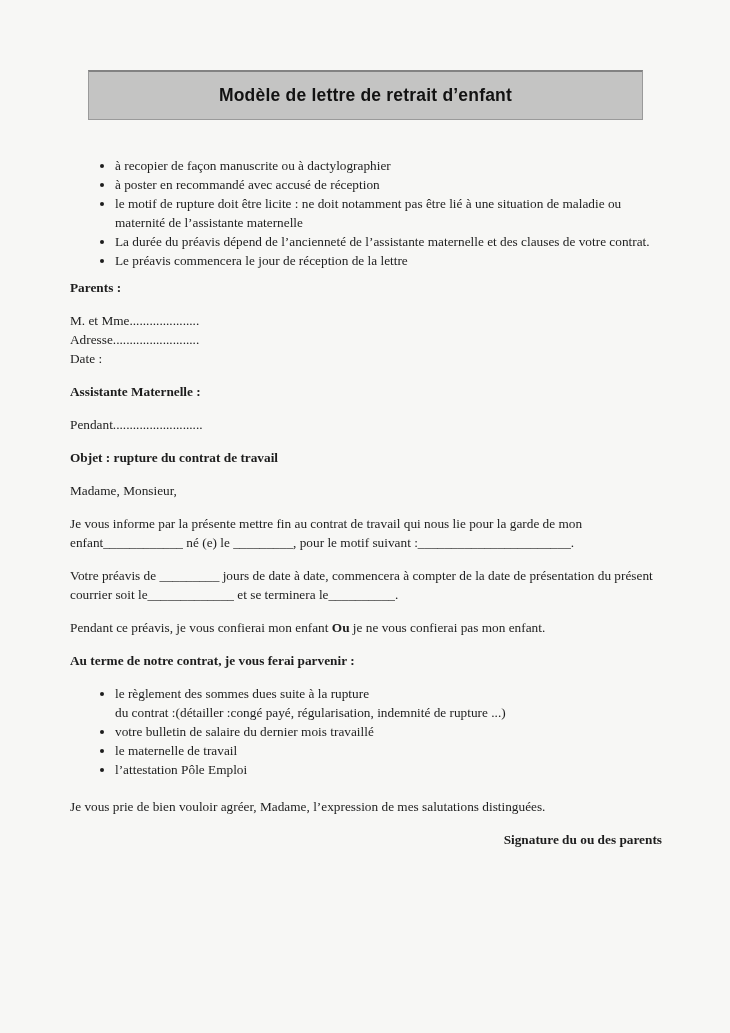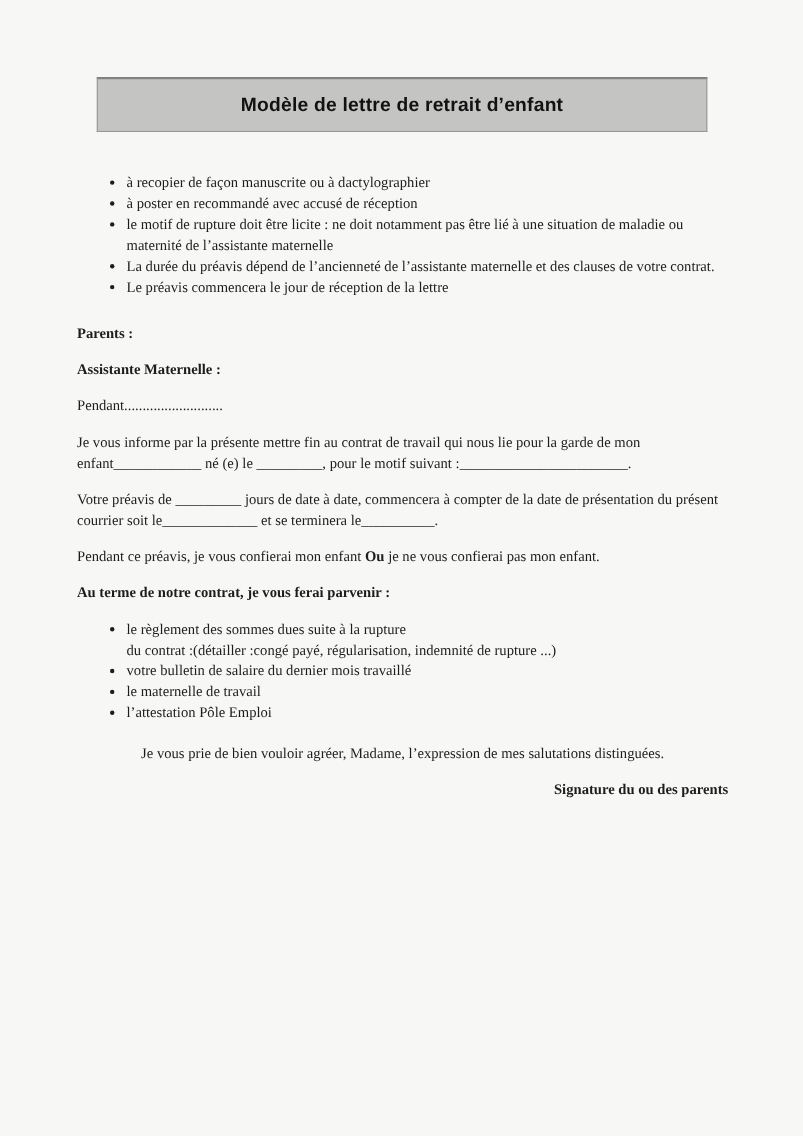--- a/index.html
+++ b/index.html
@@ -45,32 +45,32 @@
     top: 156px;
     width: 592px;
   }
   .content p, .content ul, .content .block {
     margin: 0 0 14px 0;
     padding: 0;
   }
   ul.bullets {
     list-style: disc;
     padding-left: 45px;
-    margin-bottom: 23px;
+    margin-bottom: 8px;
   }
   ul.bullets li {
     margin: 0;
     padding: 0;
   }
   .h {
     font-weight: bold;
   }
   .para-preavis { margin-bottom: 17px; }
   ul.terme-list { margin-bottom: 18px; margin-top: 12px; }
-  .closing { margin-bottom: 26px; text-align: center; }
+  .closing { margin-bottom: 26px; }
   .signature {
     text-align: right;
     font-weight: bold;
     margin: 0;
   }
   b { font-weight: bold; }
 </style>
 </head>
 <body>
 
@@ -85,28 +85,35 @@
     <ul class="bullets">
       <li>à recopier de façon manuscrite ou à dactylographier</li>
       <li>à poster en recommandé avec accusé de réception</li>
       <li>le motif de rupture doit être licite : ne doit notamment pas être lié à une situation de maladie ou maternité de l’assistante maternelle</li>
       <li>La durée du préavis dépend de l’ancienneté de l’assistante maternelle et des clauses de votre contrat.</li>
       <li>Le préavis commencera le jour de réception de la lettre</li>
     </ul>
 
     <p class="h">Parents :</p>
 
+    <div class="block">
+      <div>M. et Mme.....................</div>
+      <div>Adresse..........................</div>
+      <div>Date :</div>
+    </div>
 
     <p class="h">Assistante Maternelle :</p>
 
     <div class="block">
       <div>Pendant...........................</div>
     </div>
 
+    <p class="h">Objet : rupture du contrat de travail</p>
 
+    <p>Madame, Monsieur,</p>
 
     <p>Je vous informe par la présente mettre fin au contrat de travail qui nous lie pour la garde de mon enfant____________ né (e) le _________, pour le motif suivant :_______________________.</p>
 
     <p class="para-preavis">Votre préavis de _________ jours de date à date, commencera à compter de la date de présentation du présent courrier soit le_____________ et se terminera le__________.</p>
 
     <p><span>Pendant ce préavis, je vous confierai mon enfant </span><b>Ou</b><span> je ne vous confierai pas mon enfant.</span></p>
 
     <p class="h">Au terme de notre contrat, je vous ferai parvenir :</p>
 
     <ul class="bullets terme-list">

